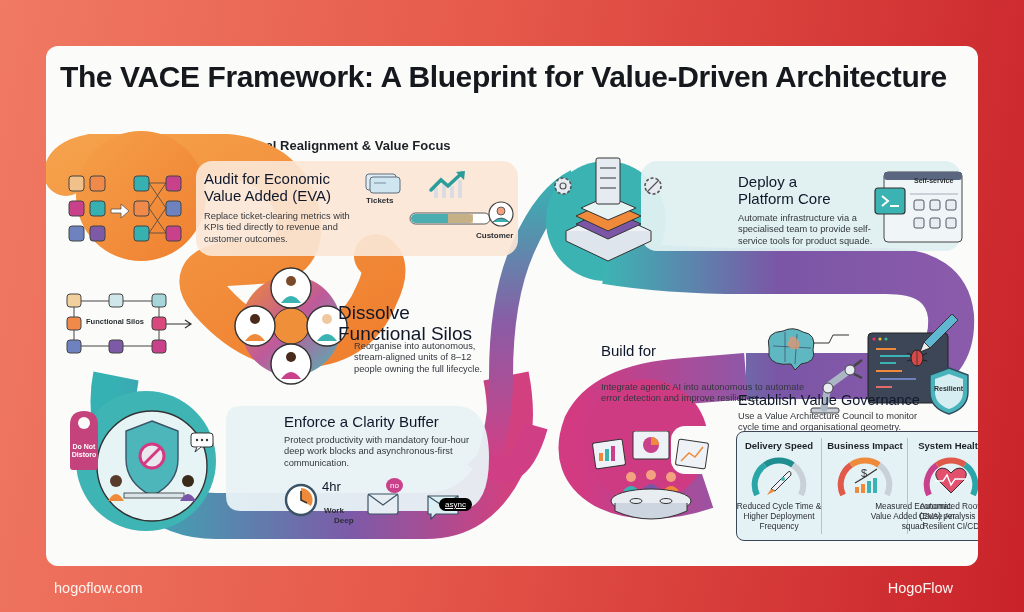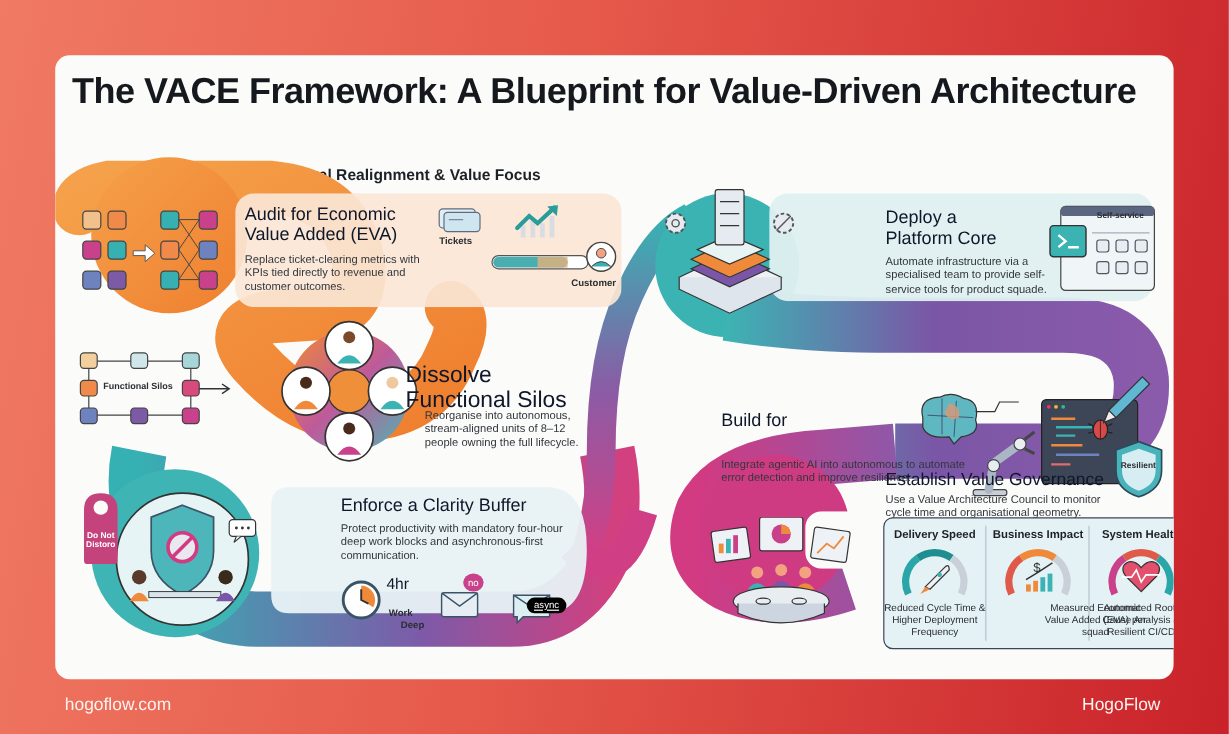--- a/index.html
+++ b/index.html
@@ -389,13 +389,13 @@
         <path d="M42,14 A24,24 0 0,1 50,44" fill="none" stroke="#2aa6a8" stroke-width="6"></path>
         <path d="M28,42 L15,29 Q10,22 16,18 Q22,15 28,22 Q34,15 40,18 Q46,22 41,29 Z" fill="#e2506e" stroke="#333"></path>
         <path d="M12,30 L20,30 L24,24 L28,34 L32,28 L44,28" stroke="#fff" stroke-width="1.4" fill="none"></path>
       </svg>
       <div class="gauge-desc" style="left:862px;top:456px;">Automated Root-Cause Analysis &amp; Resilient CI/CD</div>
     </div>
   </div>
 </div>
 
 <div class="footer" style="left:54px;">hogoflow.com</div>
-<div class="footer" style="right:57px;">HogoFlow</div>
+<div class="footer" style="right:71px;">HogoFlow</div>
 
 </body></html>

